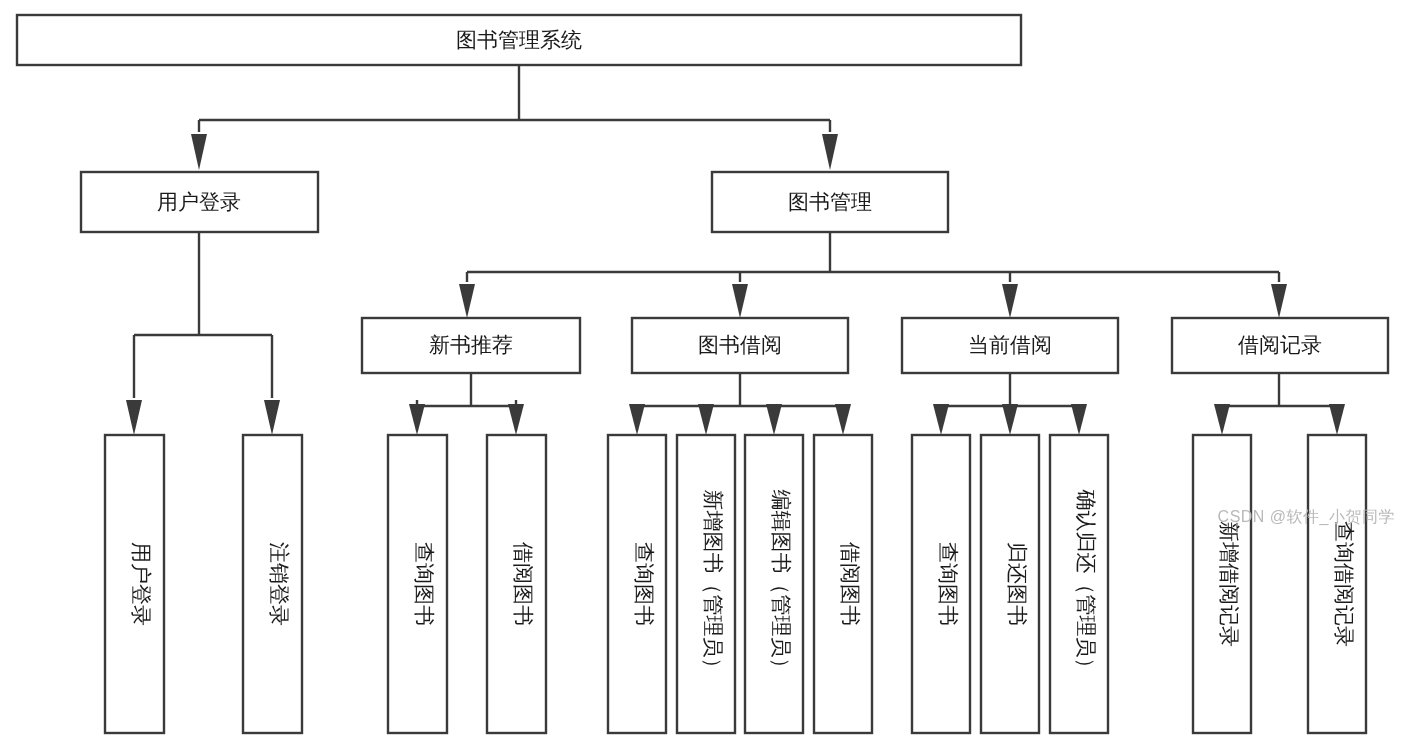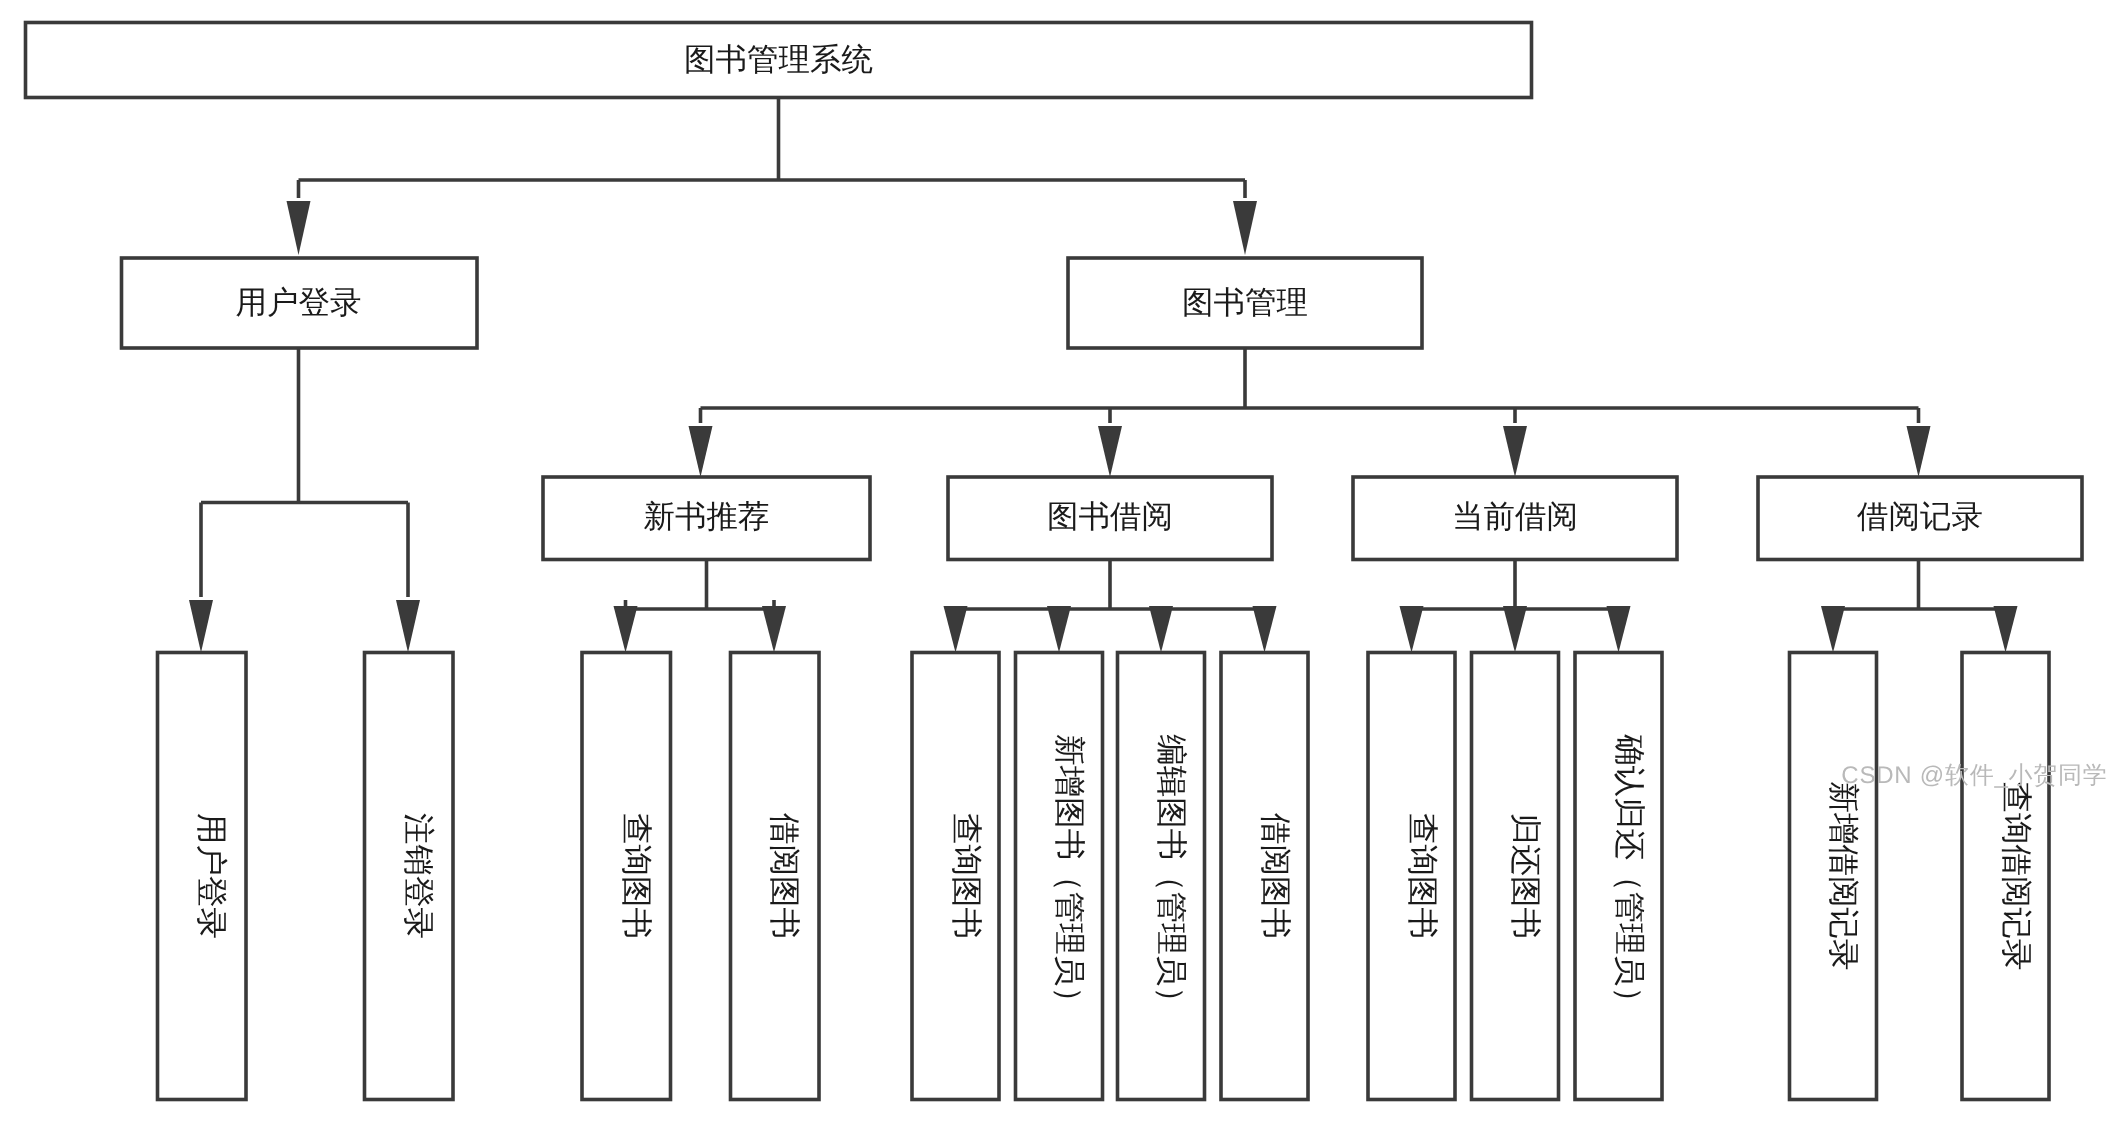--- a/index.html
+++ b/index.html
@@ -50,21 +50,21 @@
     dominant-baseline: middle;
   }
   .node-label-v {
     fill: #1a1a1a;
     font-family: "Liberation Sans", sans-serif;
     font-size: 21px;
     text-anchor: middle;
   }
   .watermark {
     position: absolute;
-    right: 0;
+    right: 10px;
     bottom: 8px;
     font-family: "Liberation Sans", sans-serif;
     font-size: 16px;
     color: #b9b9b9;
     white-space: nowrap;
     letter-spacing: 0.5px;
     pointer-events: none;
   }
 </style>
 </head>

